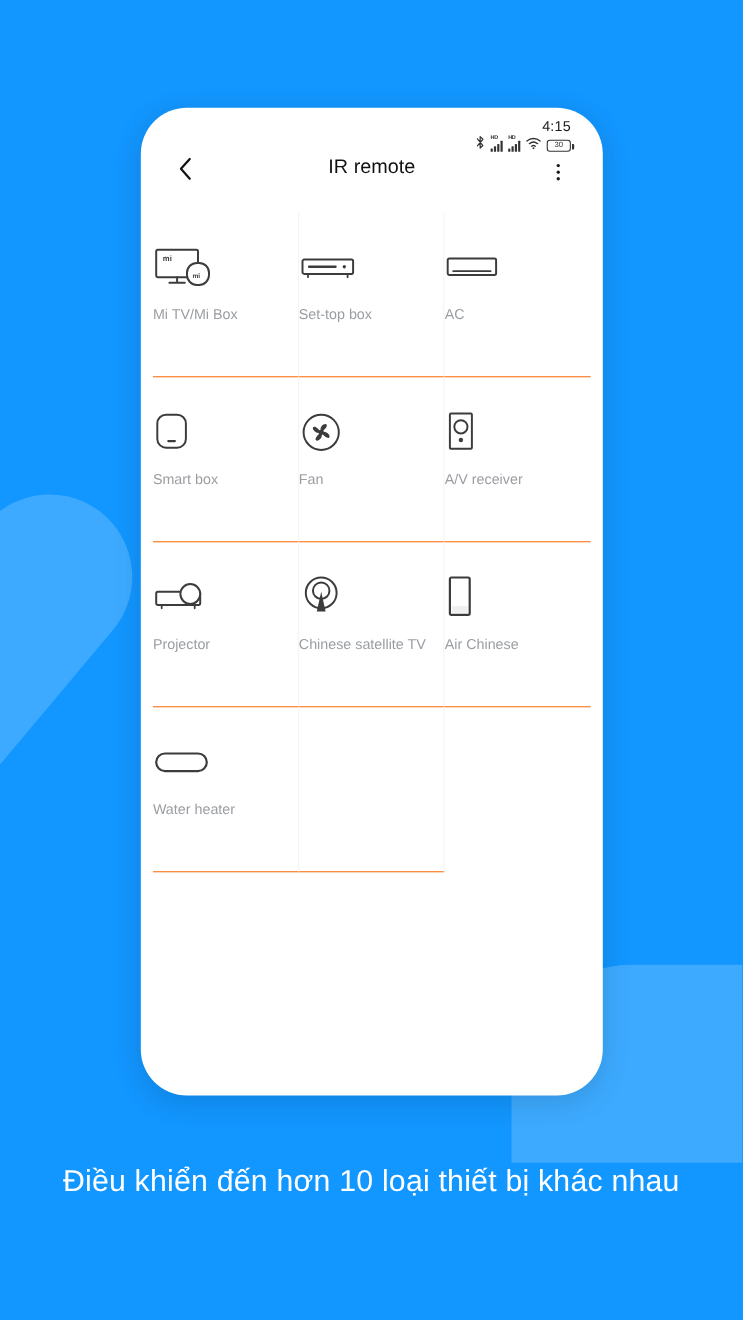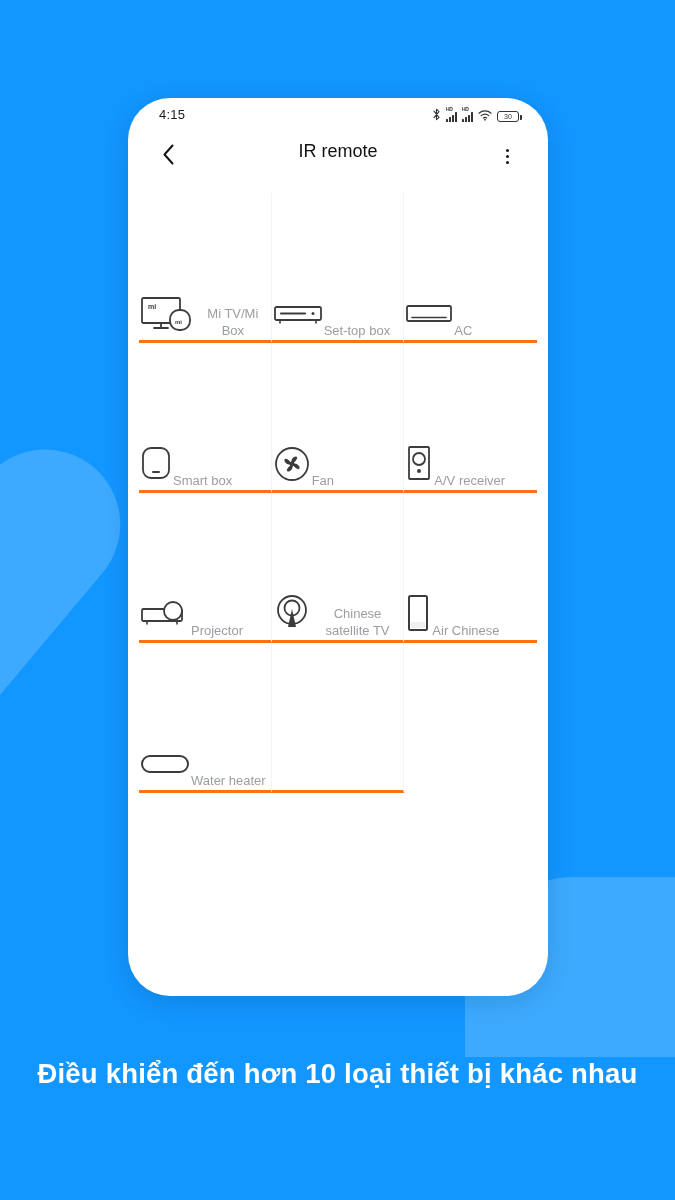--- a/index.html
+++ b/index.html
@@ -43,23 +43,24 @@
     background: #ffffff;
     border-radius: 34px;
     overflow: hidden;
     position: relative;
   }
 
   
   #status-bar {
     height: 34px;
     display: flex;
-    align-items: flex-start;
+    align-items: flex-end;
     justify-content: space-between;
     padding: 0 20px 0 22px;
+    flex-direction: column;
   }
   #status-time {
     font-size: 13px;
     color: #1a1a1a;
     letter-spacing: .2px;
   }
   #status-icons {
     display: flex;
     align-items: center;
     gap: 5px;
@@ -120,25 +121,26 @@
 
   
   #device-grid {
     display: grid;
     grid-template-columns: repeat(3, 1fr);
     padding: 0 2px;
   }
   .grid-cell {
     height: 150px;
     display: flex;
-    align-items: flex-end;
+    flex-direction: column;
+    align-items: flex-start;
     justify-content: flex-start;
     padding-top: 24px;
     border-right: 1px solid #f3f4f6;
-    border-bottom: 3px solid #f97316;
+    border-bottom: 1px solid #f97316;
     cursor: pointer;
   }
   .grid-cell:nth-child(3n) { border-right: none; }
   .grid-cell.empty { cursor: default; }
   .cell-icon {
     height: 52px;
     display: flex; align-items: center; justify-content: center;
   }
   .cell-label {
     margin-top: 8px;
@@ -149,21 +151,21 @@
     max-width: 120px;
   }
 
   
   #caption {
     position: absolute;
     left: 0; right: 0; top: 1054px;
     text-align: center;
     color: #ffffff;
     font-size: 27.5px;
-    font-weight: bold;
+    font-weight: normal;
     line-height: 1.48;
     letter-spacing: .2px;
     padding: 0 22px;
   }
 </style>
 </head>
 <body>
 
 <div class="blob" id="blob-left"></div>
 <div class="blob" id="blob-right"></div>

